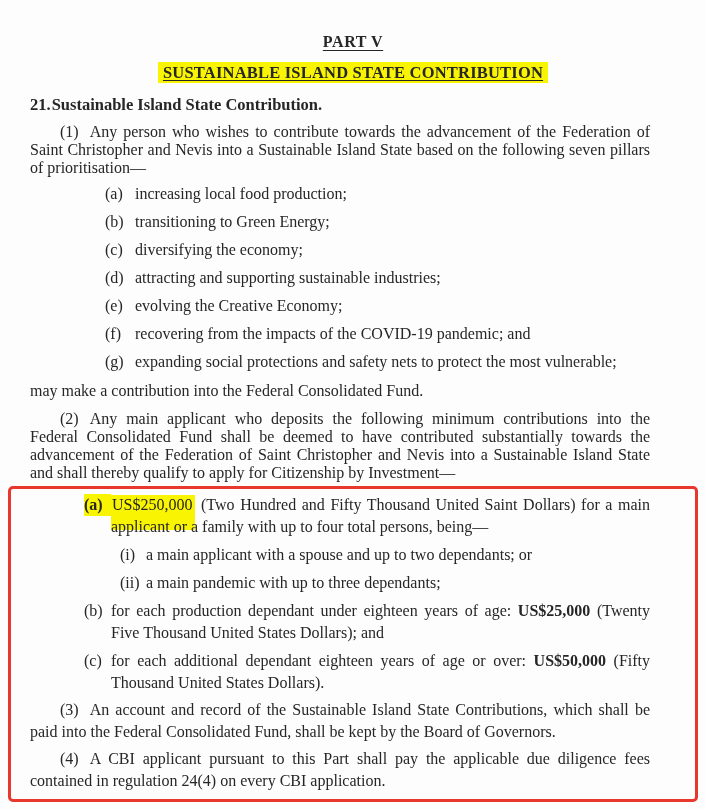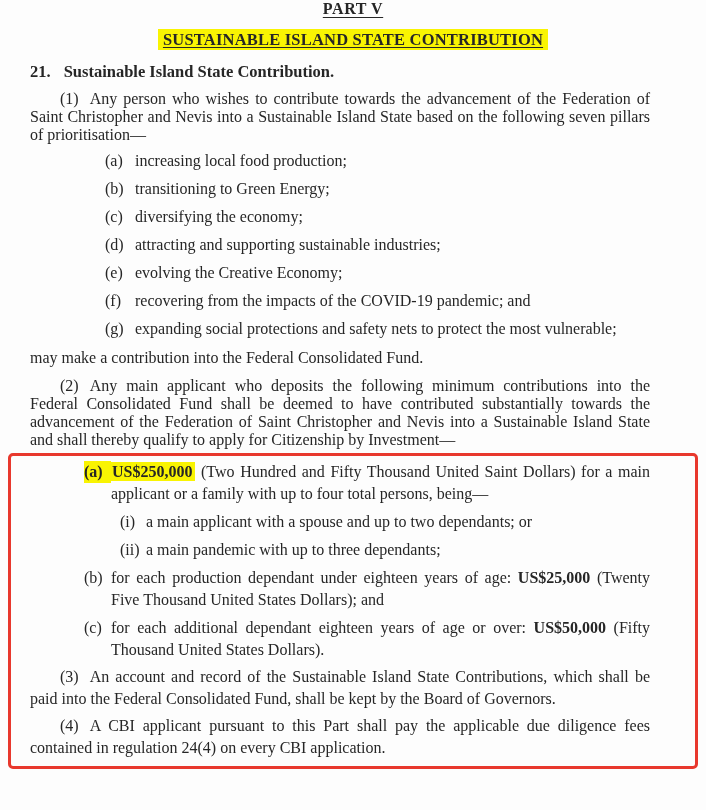--- a/index.html
+++ b/index.html
@@ -12,33 +12,33 @@
   html,body{width:706px;height:810px;}
   body{
     background:var(--paper);
     color:var(--ink);
     font-family:"Liberation Serif","DejaVu Serif",serif;
     font-size:16px;
     overflow:hidden;
   }
   .page{position:relative;width:706px;height:810px;}
 
-  .part-heading{text-align:center;}
+  .part-heading{padding-top:33px;text-align:center;}
   .part-heading .head-text{
     font-weight:700;font-size:16px;letter-spacing:.6px;
     text-decoration:underline;text-underline-offset:3px;
   }
   .section-heading{margin-top:12px;text-align:center;border-radius:7px;}
   .section-heading .head-text{
     font-weight:700;font-size:16.5px;letter-spacing:.2px;
     background:var(--hl);padding:1px 5px;
     text-decoration:underline;text-underline-offset:2px;
   }
   .clause-heading{margin:12px 0 0 30px;font-weight:700;font-size:16.5px;}
-  .clause-heading .num{margin-right:13px;}
+  .clause-heading .num{margin-right:1px;}
 
   .para{
     margin:8px 12px 0 30px;width:620px;
     text-align:justify;text-indent:30px;line-height:18px;
   }
   .pnum{margin-right:11px;}
 
   .pillars{margin:2px 0 0 105px;}
   .pillar{display:flex;margin-top:6px;line-height:22px;}
   .pillar .lbl{flex:none;width:30px;}
@@ -53,21 +53,21 @@
     background:transparent;
   }
   .redbox > :first-child{margin-top:0;}
 
   .boxitem{display:flex;margin:6px 0 0 54px;line-height:22px;}
   .boxitem .lbl{flex:none;width:27px;}
   .boxitem .lbl.bold{font-weight:700;}
   .boxitem .txt{flex:1;text-align:justify;}
 
   .lbl-highlight{background:var(--hl);display:inline-block;width:100%;}
-  .amount-highlight{background:var(--hl);font-weight:700;padding:1px 3px 1px 1px;}
+  .amount-highlight{background:var(--hl);font-weight:400;padding:1px 3px 17px 1px;}
   .amount-bold{font-weight:700;}
 
   .subitem{display:flex;margin:6px 0 0 90px;line-height:22px;}
   .subitem .lbl{flex:none;width:26px;}
 
   .box-para{
     margin-top:5px;text-align:justify;text-indent:30px;line-height:22px;
   }
 </style>
 </head>

